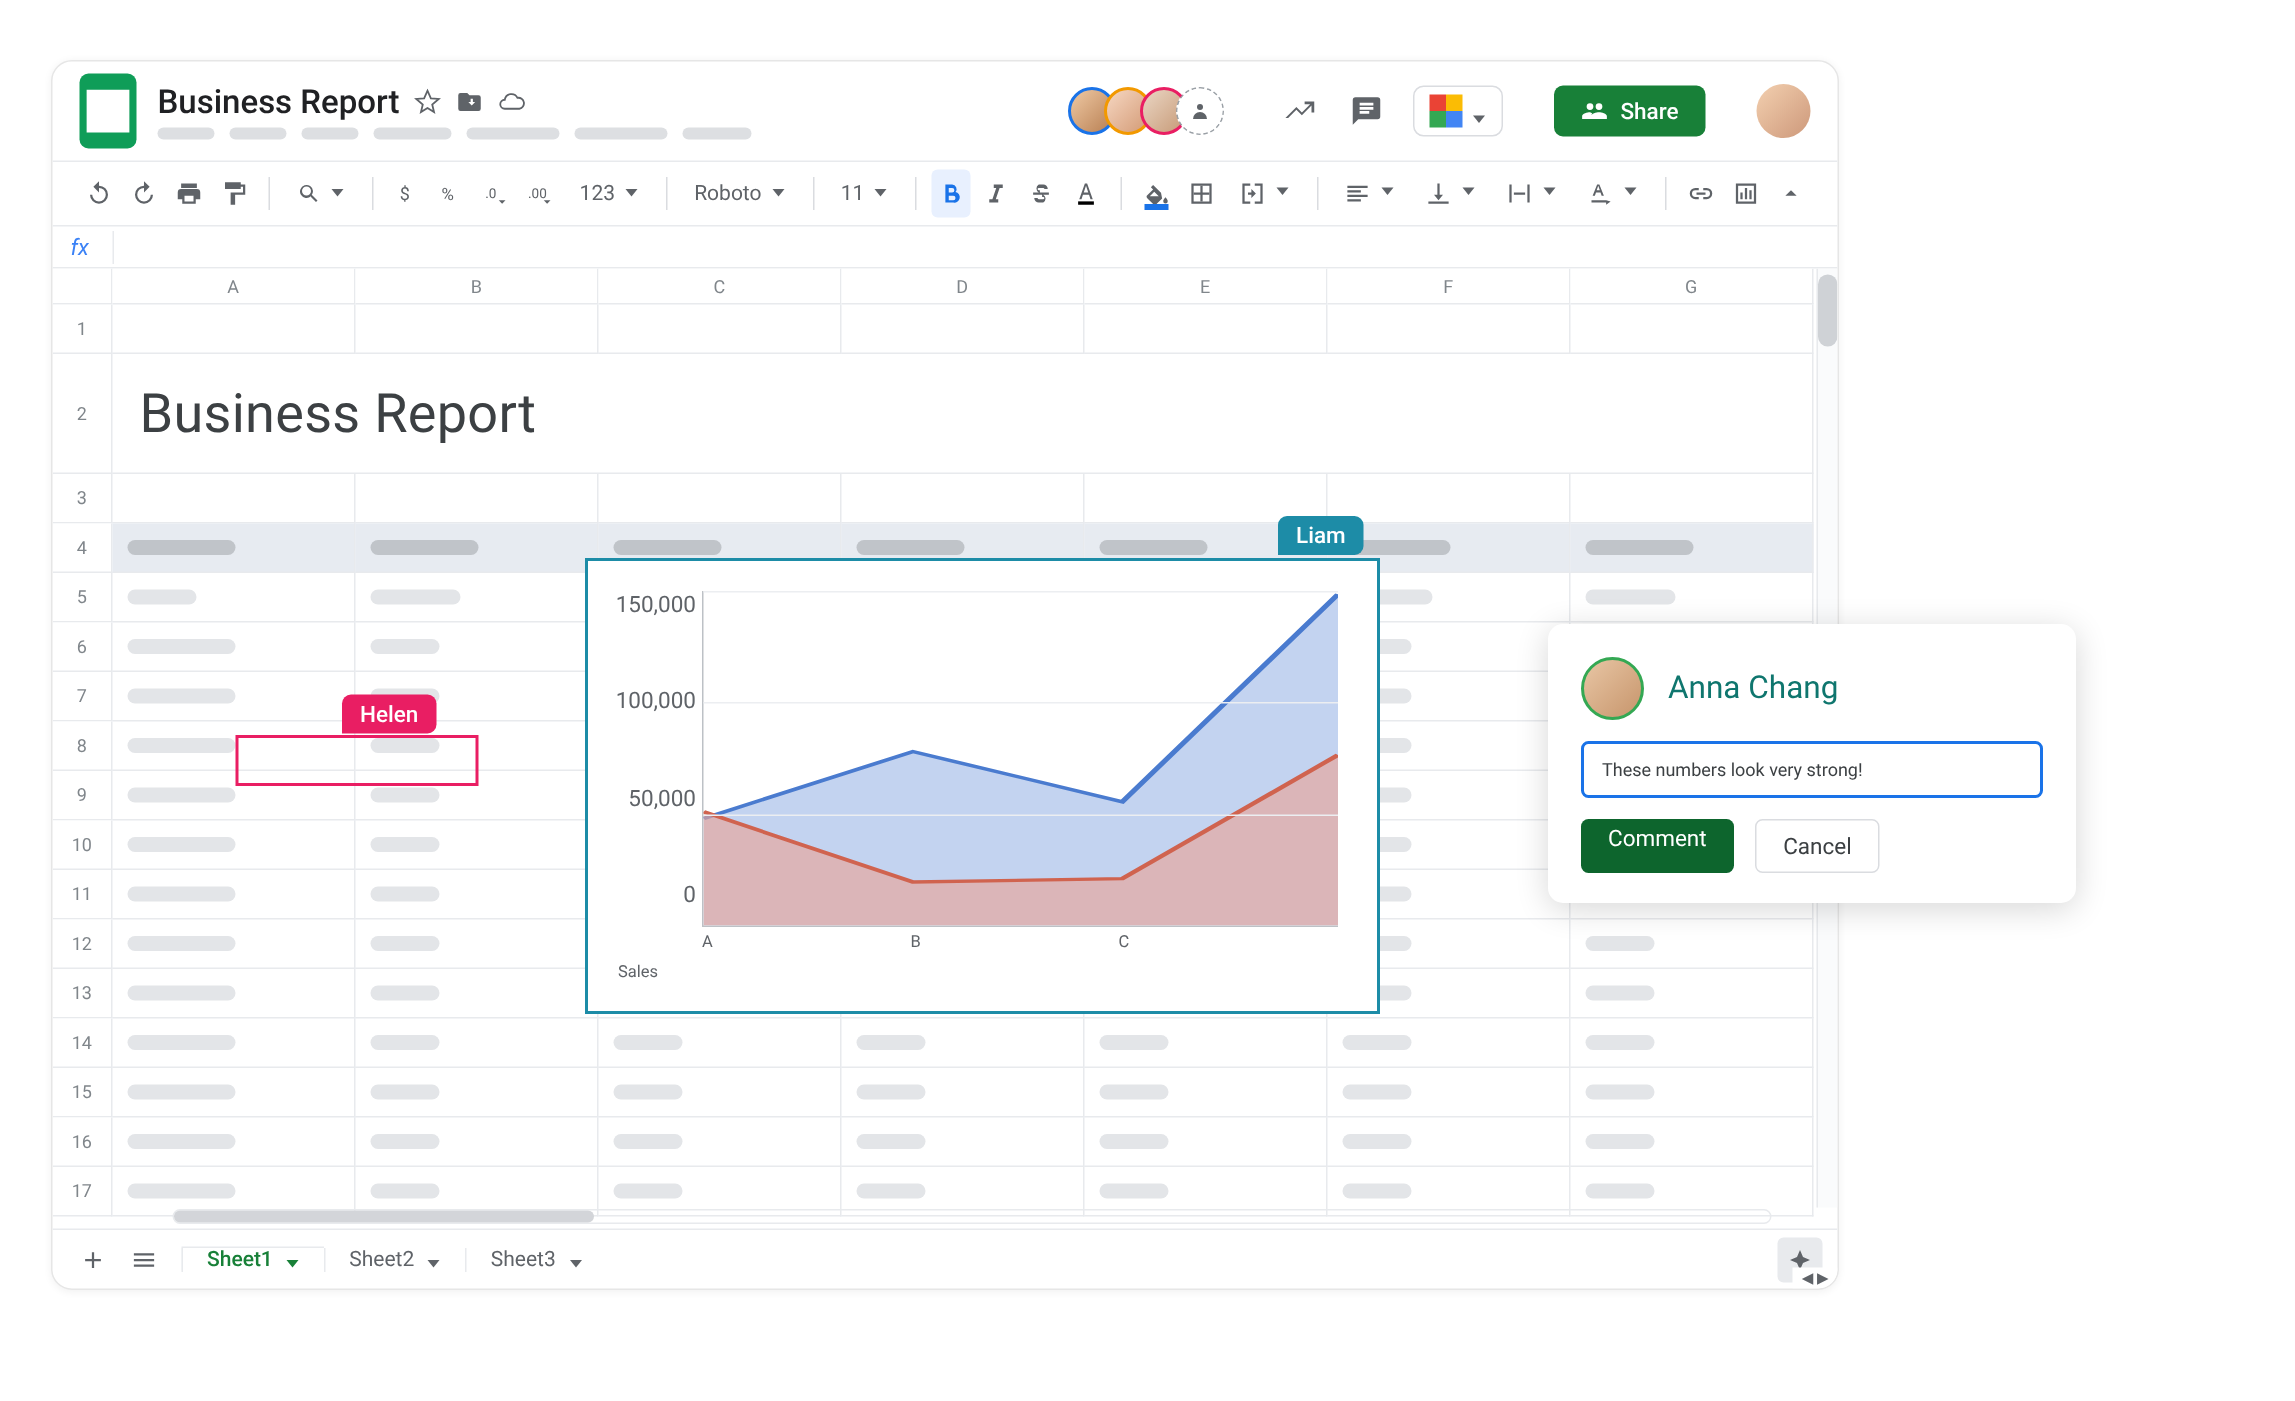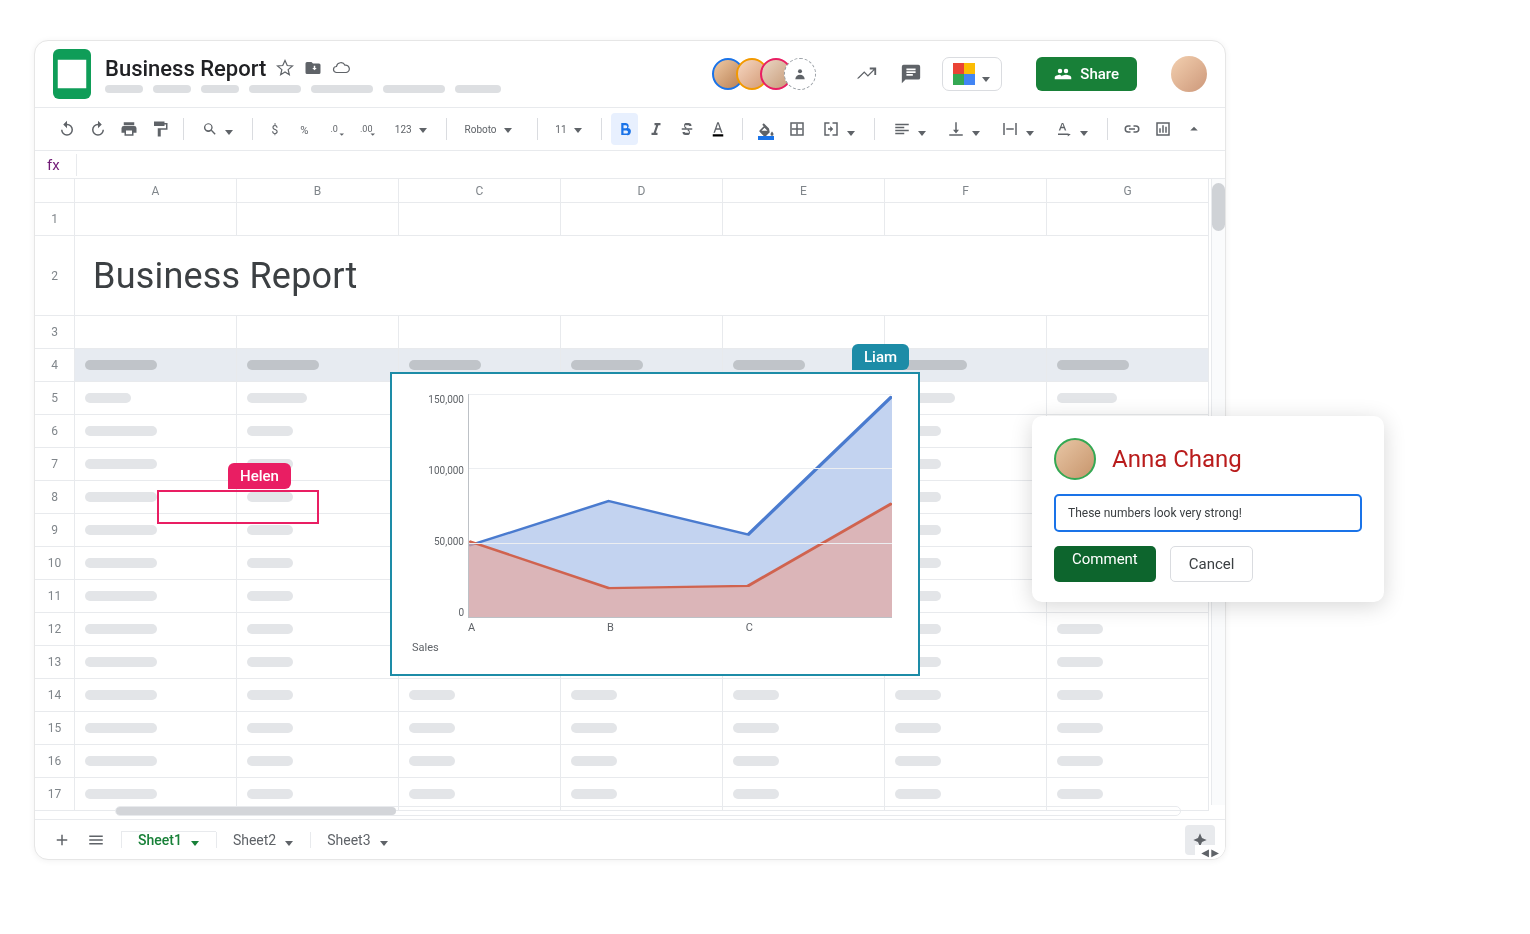--- a/index.html
+++ b/index.html
@@ -54,31 +54,31 @@
 .meet-sq span:nth-child(4){background:#4285f4}
 .share-btn{display:flex;align-items:center;gap:8px;background:var(--green);color:#fff;font-size:15px;font-weight:500;border-radius:6px;padding:8px 18px;margin-left:20px}
 .share-btn svg{fill:#fff;width:18px;height:18px}
 .user-avatar{width:36px;height:36px;border-radius:50%;background:linear-gradient(135deg,#f3d0b0,#cd987a);margin-left:20px}
 
 
 .toolbar{display:flex;align-items:center;height:44px;padding:0 18px;border-top:1px solid var(--border);border-bottom:1px solid var(--border);gap:4px;color:var(--text2)}
 .tico{width:34px;height:32px;display:flex;align-items:center;justify-content:center;border-radius:4px}
 .tico svg{width:18px;height:18px;fill:#5f6368}
 .tdiv{width:1px;height:22px;background:var(--border2);margin:0 6px}
-.tbtn{display:flex;align-items:flex-end;gap:6px;padding:4px 8px;font-size:10px;color:var(--text2)}
+.tbtn{display:flex;align-items:flex-start;gap:6px;padding:4px 8px;font-size:14px;color:var(--text2)}
 .dd{width:10px;height:10px;display:inline-block}
 .dd svg{width:10px;height:10px;fill:#5f6368}
 .bold-on{background:#e8f0fe;border-radius:4px}
 .bold-on svg{fill:#1a73e8}
 .fill-color{display:flex;flex-direction:column;align-items:center;gap:0}
 .fill-color .bar{width:16px;height:4px;background:#1a73e8}
 
 
 .fxbar{display:flex;align-items:center;height:28px;border-bottom:1px solid var(--border);padding-left:12px}
-.fx{color:#701a75;font-size:15px}
+.fx{font-style:italic;color:#3b82f6;font-size:15px}
 .fxsep{width:1px;height:22px;background:var(--border);margin:0 16px}
 
 
 .grid-wrap{flex:1;display:flex;flex-direction:column;overflow:hidden}
 .colhead{display:grid;grid-template-columns:40px repeat(7,162px);height:24px}
 .colhead div{display:flex;align-items:center;justify-content:center;font-size:12px;color:#80868b;border-right:1px solid var(--border);border-bottom:1px solid var(--border);background:#fff}
 .colhead div:first-child{border-left:none}
 .grid-body{flex:1;overflow:hidden;position:relative}
 .row{display:grid;grid-template-columns:40px repeat(7,162px);height:33px}
 .row .rh{display:flex;align-items:center;justify-content:center;font-size:12px;color:#80868b;border-right:1px solid var(--border);border-bottom:1px solid var(--border);background:#fff}
@@ -95,21 +95,21 @@
 
 .presence-tag{position:absolute;color:#fff;height:26px;display:flex;align-items:center;padding:0 12px;border-radius:6px 6px 6px 0;font-size:15px;font-weight:500}
 .tag-helen{top:463px;left:228px;background:var(--pink)}
 .tag-liam{top:344px;left:852px;background:var(--teal)}
 .presence-box{position:absolute;border:2px solid}
 .box-helen{top:490px;left:157px;width:162px;height:34px;border-color:var(--pink)}
 .box-chart{top:372px;left:390px;width:530px;height:304px;border-color:var(--teal);background:#fff}
 
 
 .chart{position:absolute;top:20px;left:20px;right:20px;bottom:20px}
-.chart .ylabels{position:absolute;left:0;top:0;bottom:36px;width:52px;display:flex;flex-direction:column;justify-content:space-between;font-size:10px;color:#5f6368;align-items:flex-end}
+.chart .ylabels{position:absolute;left:0;top:0;bottom:49px;width:52px;display:flex;flex-direction:column;justify-content:space-between;font-size:15px;color:#5f6368;align-items:flex-end}
 .chart .plot{position:absolute;left:56px;right:6px;top:0;bottom:36px;border-left:1px solid #bdc1c6;border-bottom:1px solid #bdc1c6}
 .chart .grid-line{position:absolute;left:0;right:0;border-top:1px solid #eceef1}
 .chart .xlabels{position:absolute;left:56px;right:6px;bottom:20px;display:flex;justify-content:space-between;font-size:11px;color:#5f6368}
 .chart .xtitle{position:absolute;left:0;right:0;bottom:0;text-align:left;font-size:11px;color:#5f6368}
 .chart svg{width:100%;height:100%}
 
 
 .footer{display:flex;align-items:center;height:40px;border-top:1px solid var(--border);padding:0 10px}
 .foot-ico{width:34px;height:30px;display:flex;align-items:center;justify-content:center}
 .foot-ico svg{width:18px;height:18px;fill:#5f6368}
@@ -131,21 +131,21 @@
 
 
 .comment{
   position:absolute;top:416px;left:1032px;width:352px;
   background:#fff;border-radius:10px;
   box-shadow:0 4px 22px rgba(0,0,0,.16);
   padding:22px 22px 20px 22px;
 }
 .comment-head{display:flex;align-items:center;gap:16px;margin-bottom:14px}
 .comment-avatar{width:42px;height:42px;border-radius:50%;border:2px solid #34a853;background:linear-gradient(135deg,#e8c6a5,#c7956c)}
-.comment-name{font-size:24px;color:#b91c1c}
+.comment-name{font-size:21px;color:#0f766e}
 .comment-input{border:2px solid var(--blue);border-radius:5px;padding:10px 12px;font-size:12px;color:#3c4043;margin-bottom:14px}
 .comment-actions{display:flex;gap:14px}
 .btn-primary{background:var(--green2);color:#fff;border-radius:5px;padding:4px 18px;font-size:15px}
 .btn-secondary{border:1px solid var(--border2);border-radius:5px;padding:8px 18px;font-size:15px;color:#3c4043}
 
 </style>
 </head>
 <body>
 
 <div class="app">

